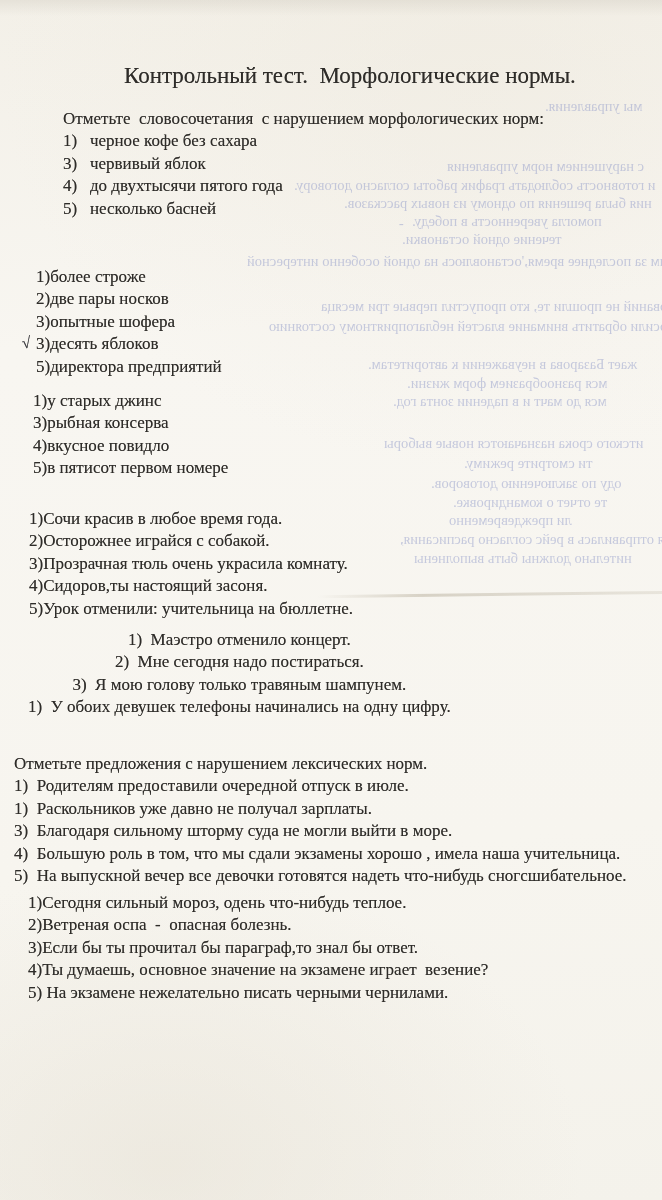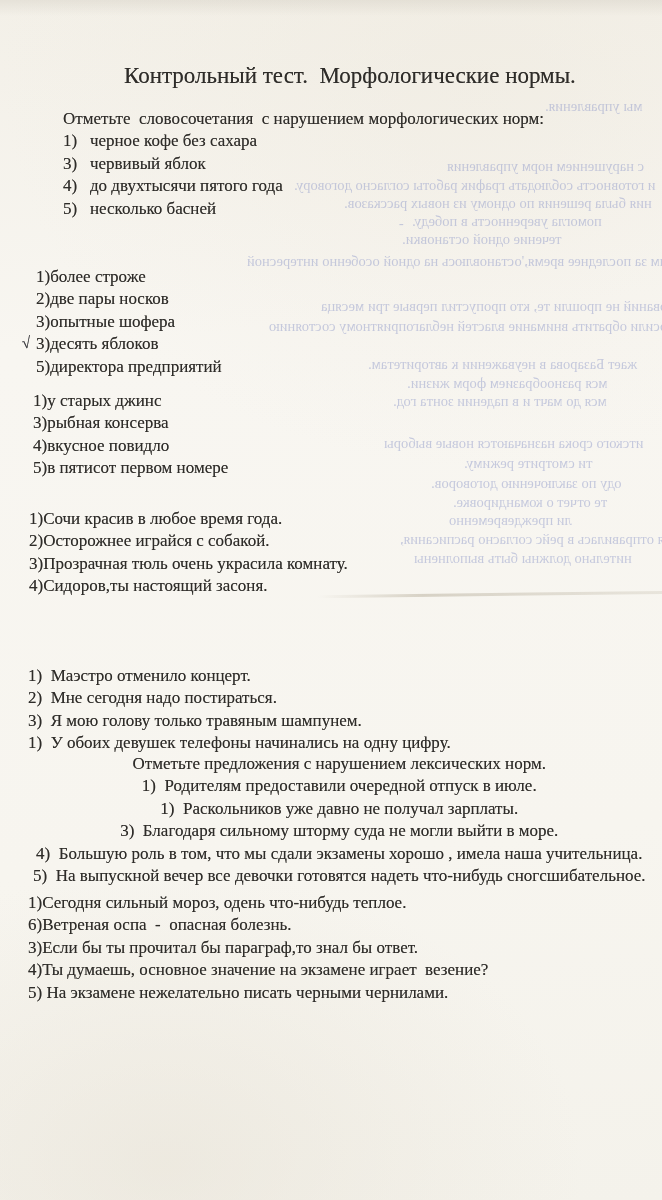--- a/index.html
+++ b/index.html
@@ -102,37 +102,38 @@
         <div class="line item">1)у старых джинс</div>
         <div class="line item">3)рыбная консерва</div>
         <div class="line item">4)вкусное повидло</div>
         <div class="line item">5)в пятисот первом номере</div>
       </div>
       <div class="block" style="top: 508px; left: 29px;">
         <div class="line item">1)Сочи красив в любое время года.</div>
         <div class="line item">2)Осторожнее играйся с собакой.</div>
         <div class="line item">3)Прозрачная тюль очень украсила комнату.</div>
         <div class="line item">4)Сидоров,ты настоящий засоня.</div>
+        <div class="line item">5)Урок отменили: учительница на бюллетне.</div>
       </div>
-      <div class="block" style="top: 665px; left: 28px;">
+      <div class="block" style="top: 629px; left: 28px; text-align: center;">
         <div class="line item">1)  Маэстро отменило концерт.</div>
         <div class="line item">2)  Мне сегодня надо постираться.</div>
         <div class="line item">3)  Я мою голову только травяным шампунем.</div>
         <div class="line item">1)  У обоих девушек телефоны начинались на одну цифру.</div>
       </div>
-      <div class="block" style="top: 753px; left: 33px; text-align: center;">
+      <div class="block" style="top: 753px; left: 14px;">
         <div class="line header">Отметьте предложения с нарушением лексических норм.</div>
         <div class="line item">1)  Родителям предоставили очередной отпуск в июле.</div>
         <div class="line item">1)  Раскольников уже давно не получал зарплаты.</div>
         <div class="line item">3)  Благодаря сильному шторму суда не могли выйти в море.</div>
         <div class="line item">4)  Большую роль в том, что мы сдали экзамены хорошо , имела наша учительница.</div>
         <div class="line item">5)  На выпускной вечер все девочки готовятся надеть что-нибудь сногсшибательное.</div>
       </div>
       <div class="block" style="top: 892px; left: 28px;">
         <div class="line item">1)Сегодня сильный мороз, одень что-нибудь теплое.</div>
-        <div class="line item">6)Ветреная оспа  -  опасная болезнь.</div>
+        <div class="line item">2)Ветреная оспа  -  опасная болезнь.</div>
         <div class="line item">3)Если бы ты прочитал бы параграф,то знал бы ответ.</div>
         <div class="line item">4)Ты думаешь, основное значение на экзамене играет  везение?</div>
         <div class="line item">5) На экзамене нежелательно писать черными чернилами.</div>
       </div>
     </div>
   <div class="crease"></div>
 </div>
 
 </body></html>

